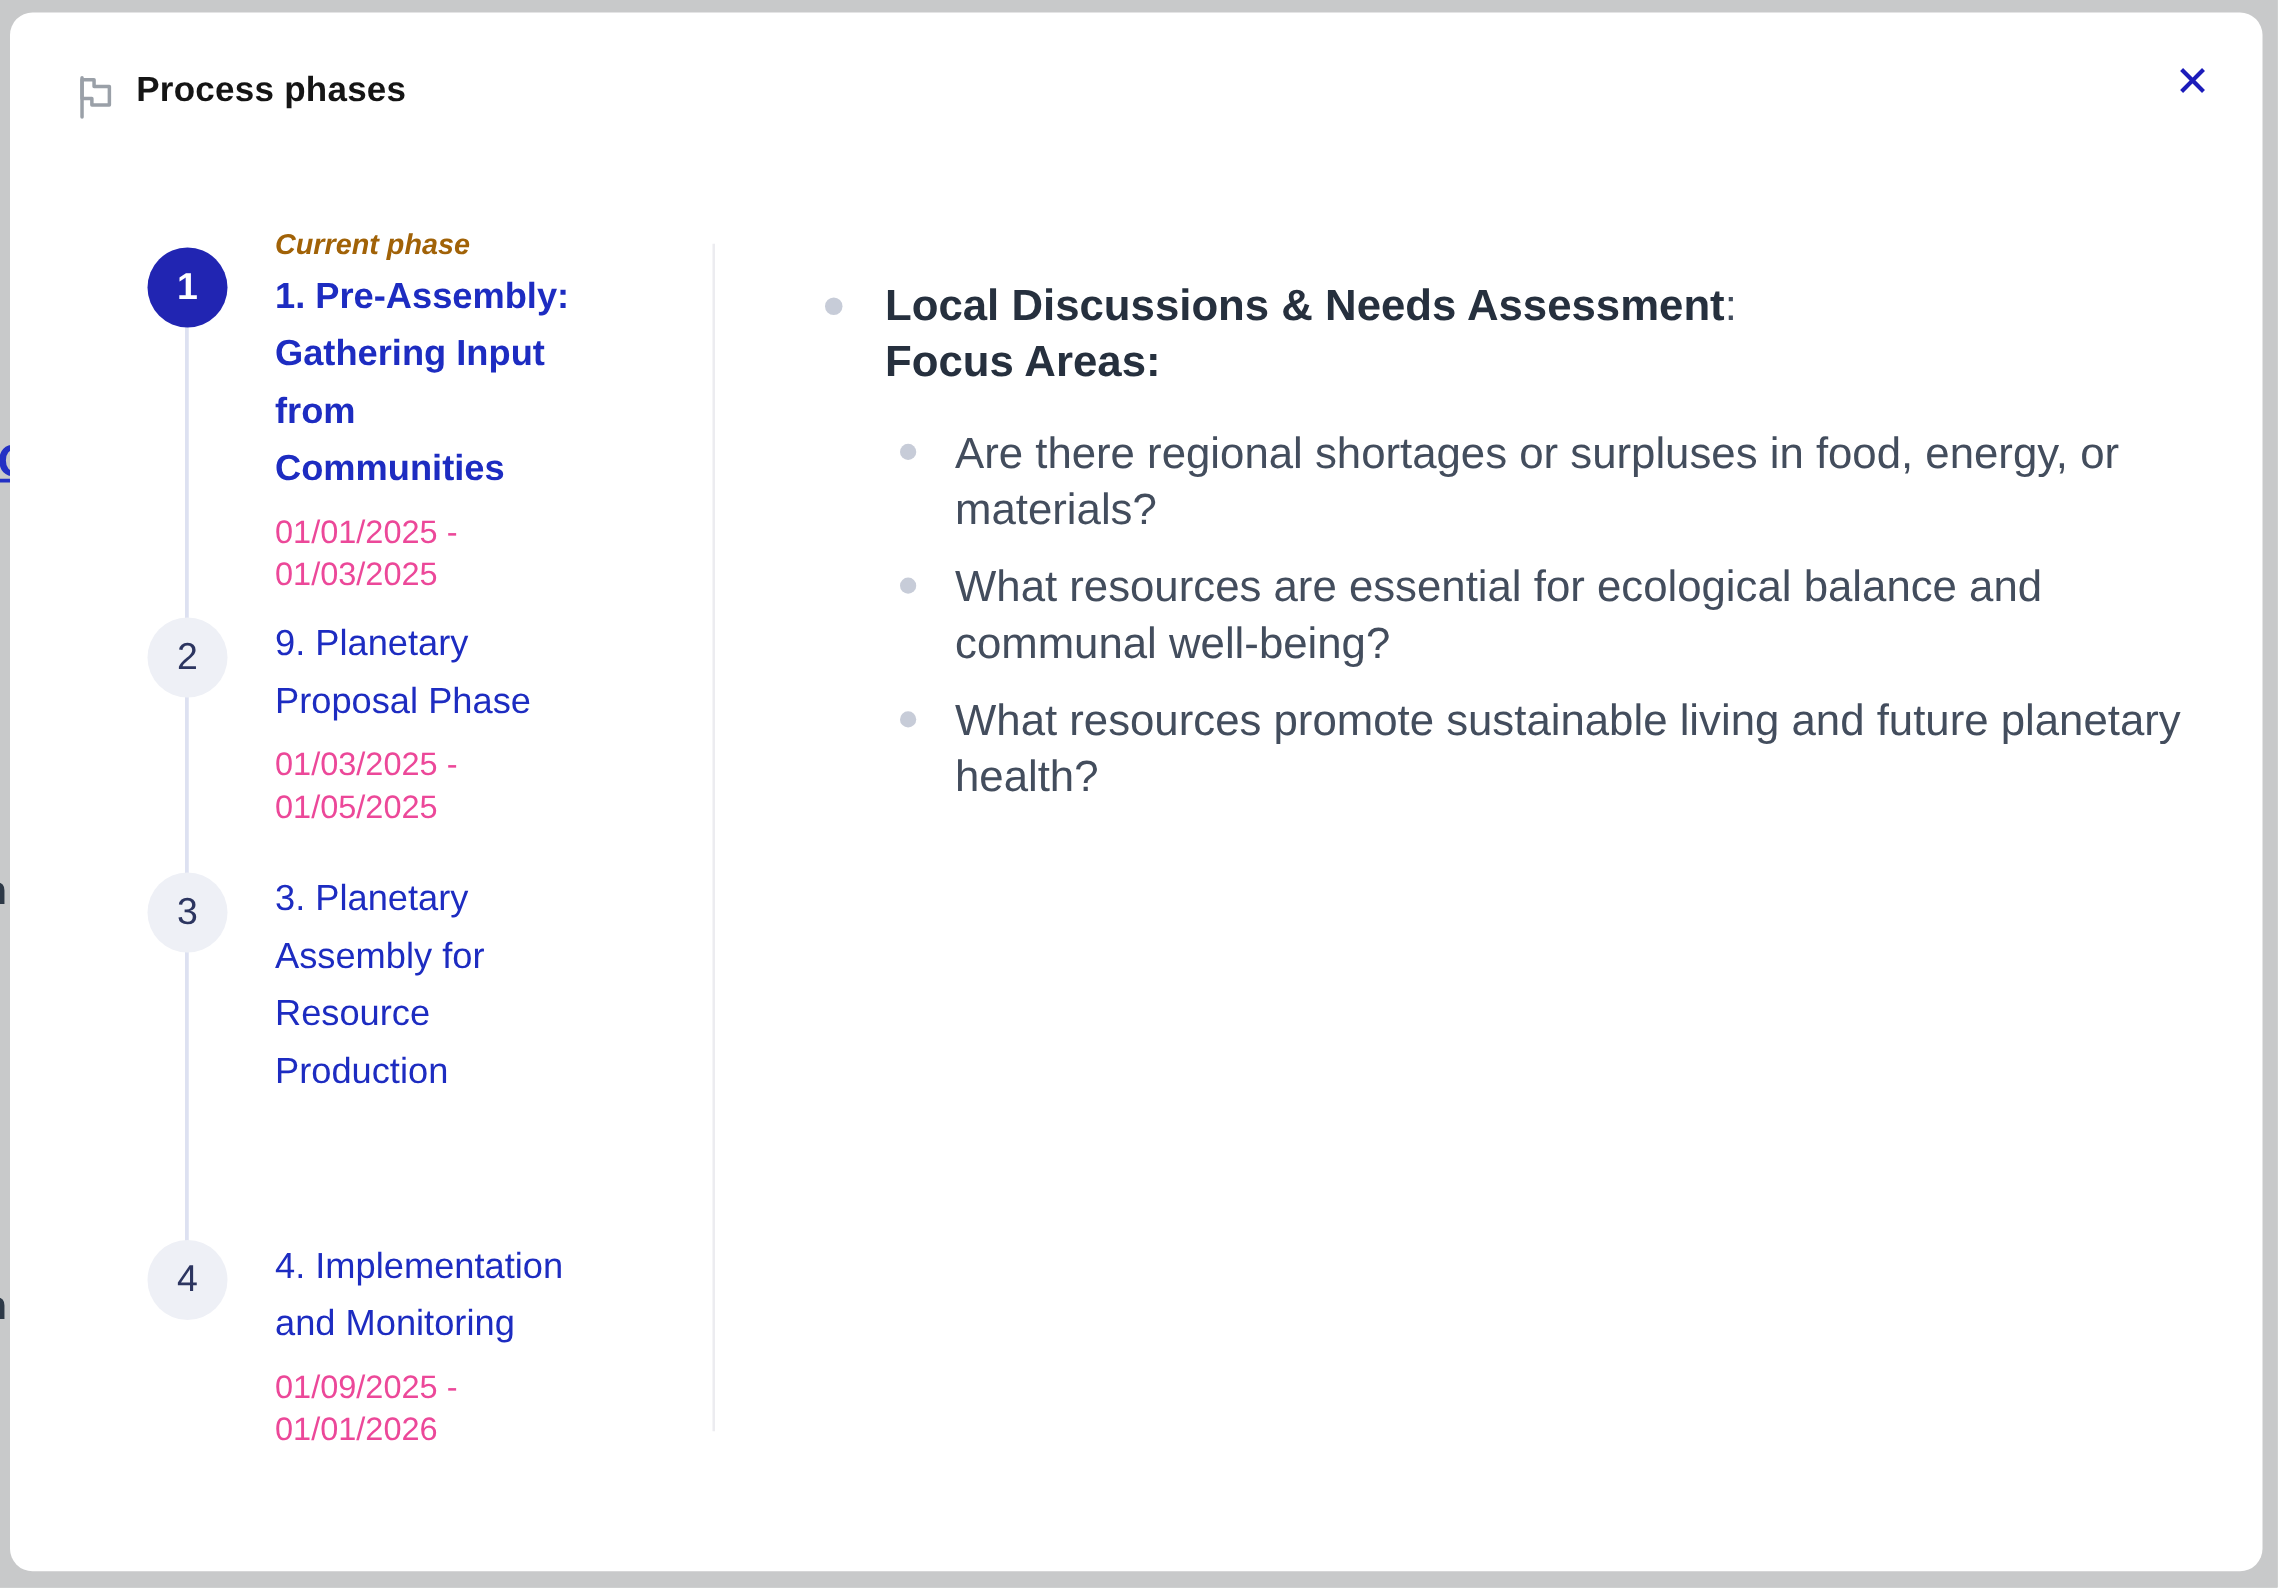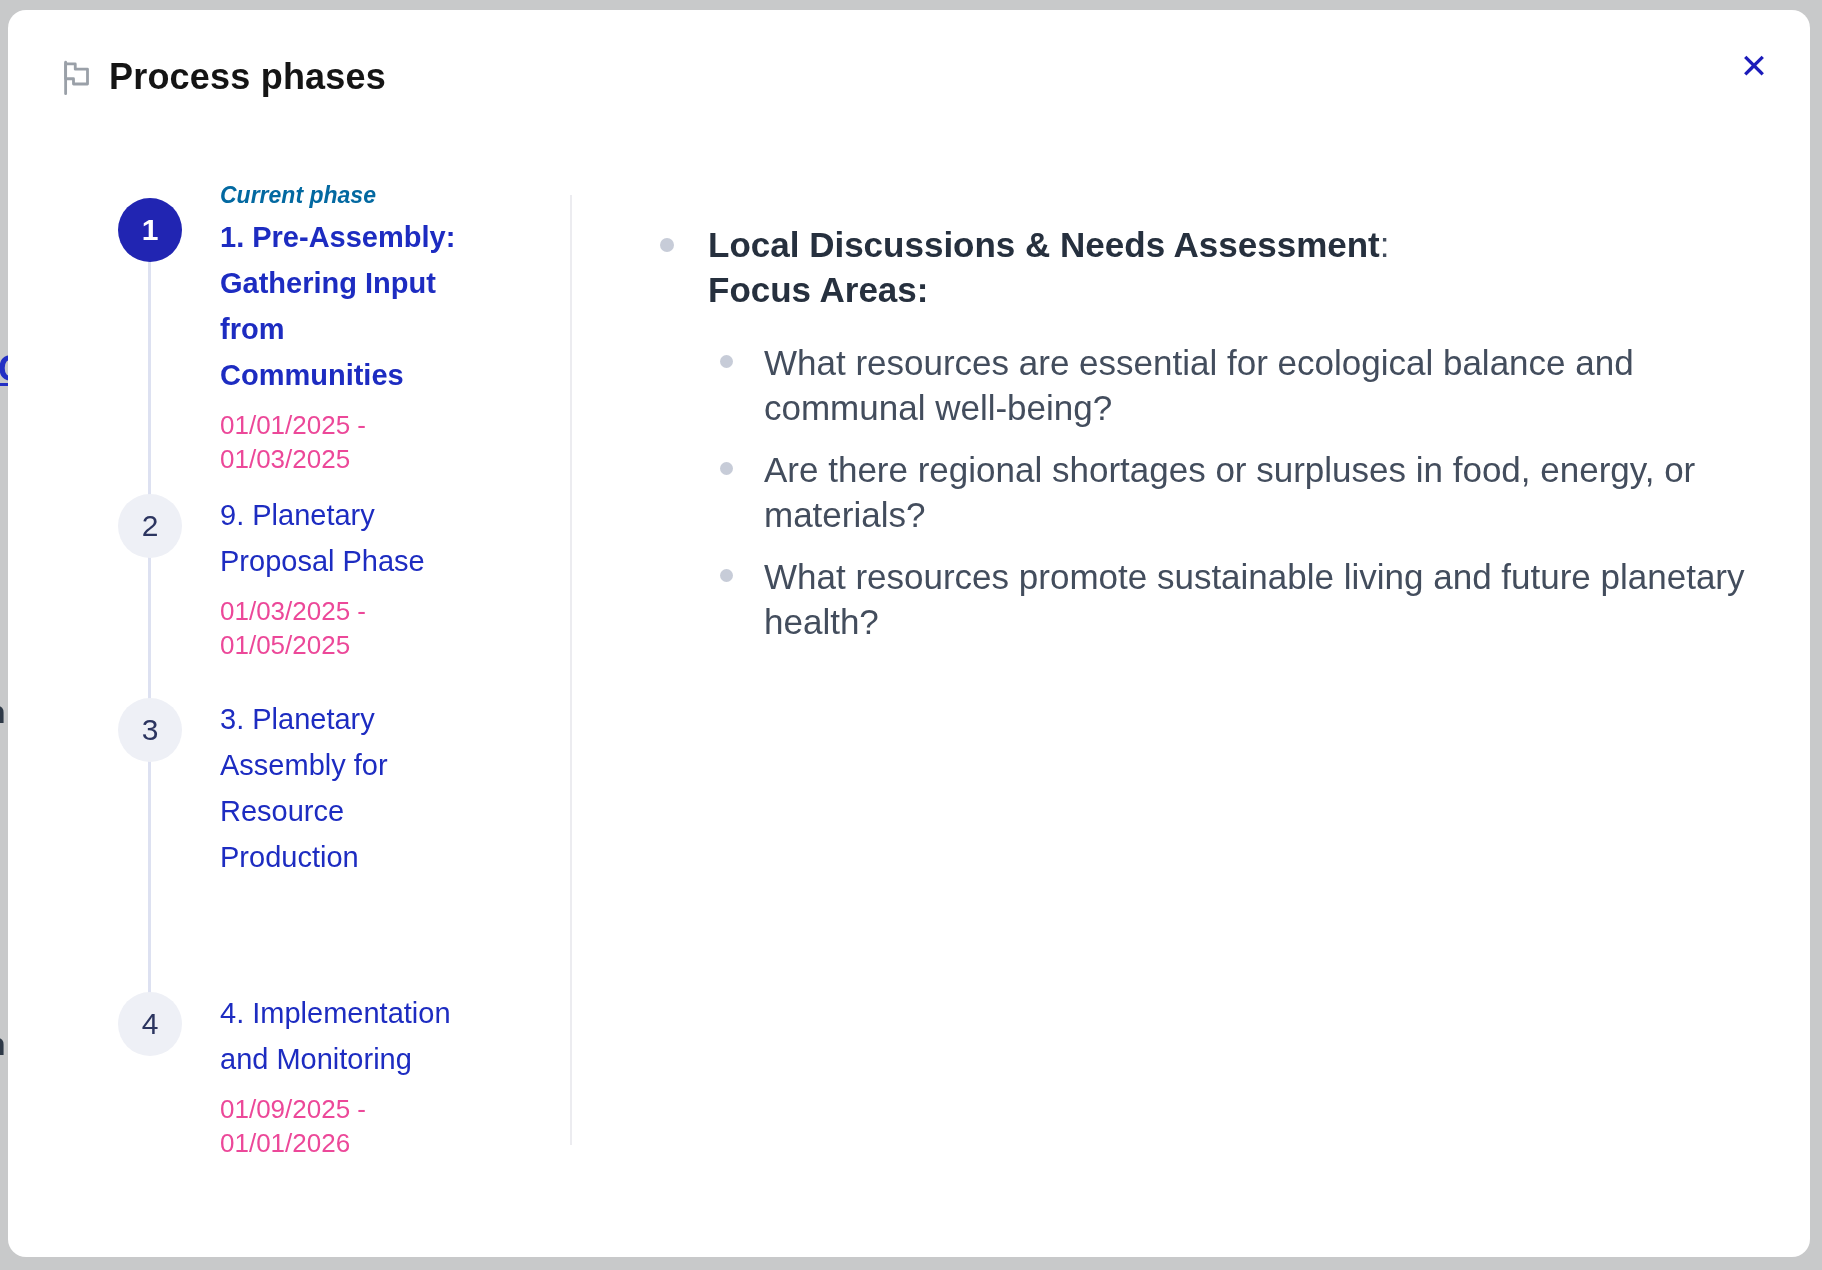--- a/index.html
+++ b/index.html
@@ -25,21 +25,21 @@
     position: absolute; z-index: 2;
     left: 8px; top: 10px;
     width: 1802px; height: 1247px;
     background: #ffffff;
     border-radius: 18px;
   }
   .modal-header { position: absolute; left: 0; top: 0; width: 100%; height: 110px; }
   .flag-icon { position: absolute; left: 48px; top: 46px; width: 42px; height: 42px; }
   .modal-title {
     position: absolute; left: 101px; top: 46px;
-    font-size: 36px; font-weight: 700; color: #151515;
+    font-size: 28px; font-weight: 700; color: #151515;
     letter-spacing: 0.2px;
   }
   .close-btn {
     position: absolute; right: 34px; top: 34px;
     width: 44px; height: 44px;
     border: none; background: transparent;
     font-size: 34px; font-weight: 700; color: #1c1cba;
     line-height: 44px; text-align: center;
     cursor: pointer; font-family: inherit;
   }
@@ -66,21 +66,21 @@
     font-size: 30px;
     margin-top: 2px;
     cursor: pointer;
   }
   .step-1 .step-circle { margin-top: 16px; }
   .step-circle.active { background: #2125b2; color: #ffffff; font-weight: 600; }
   .step-circle.inactive { background: #eef0f6; color: #2c3560; font-weight: 400; }
   .step-text { width: 252px; }
   .current-phase-label {
     font-size: 23px; font-weight: 700; font-style: italic;
-    color: #0369a1; margin-bottom: 5px;
+    color: #a16207; margin-bottom: 5px;
   }
   .step-title {
     font-size: 29px; line-height: 46px;
     color: #1d2cc1; font-weight: 400;
     cursor: pointer;
   }
   .step-1 .step-title { font-weight: 700; }
   .step-dates {
     margin-top: 10px;
     font-size: 26px; line-height: 34px;
@@ -174,25 +174,25 @@
   <div class="content">
     <div class="bullet-item">
       <span class="bullet-dot"></span>
       <div>
         <span class="section-heading">Local Discussions &amp; Needs Assessment</span><span>:</span>
         <div class="focus-heading">Focus Areas:</div>
       </div>
       <ul class="sub-list">
         <li class="sub-item">
           <span class="bullet-dot"></span>
-          <span>What resources are essential for ecological balance and communal well-being?</span>
+          <span>Are there regional shortages or surpluses in food, energy, or materials?</span>
         </li>
         <li class="sub-item">
           <span class="bullet-dot"></span>
-          <span>Are there regional shortages or surpluses in food, energy, or materials?</span>
+          <span>What resources are essential for ecological balance and communal well-being?</span>
         </li>
         <li class="sub-item">
           <span class="bullet-dot"></span>
           <span>What resources promote sustainable living and future planetary health?</span>
         </li>
       </ul>
     </div>
   </div>
 
 </div>

